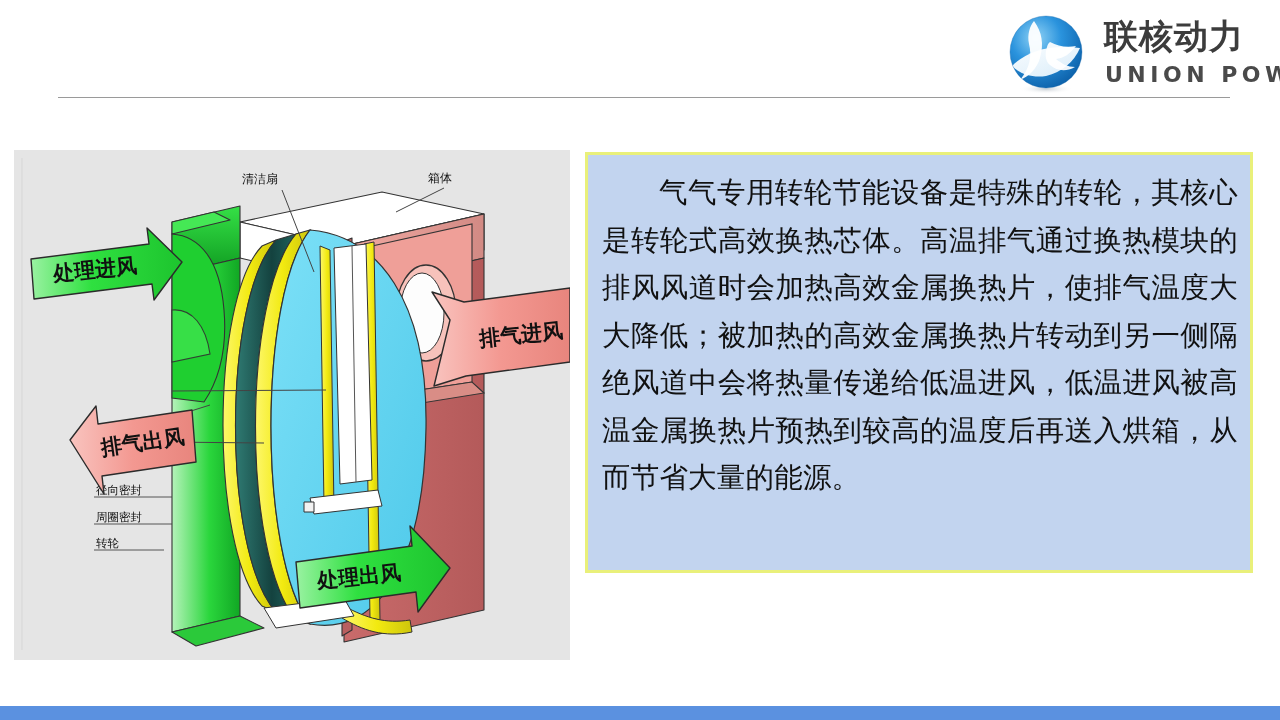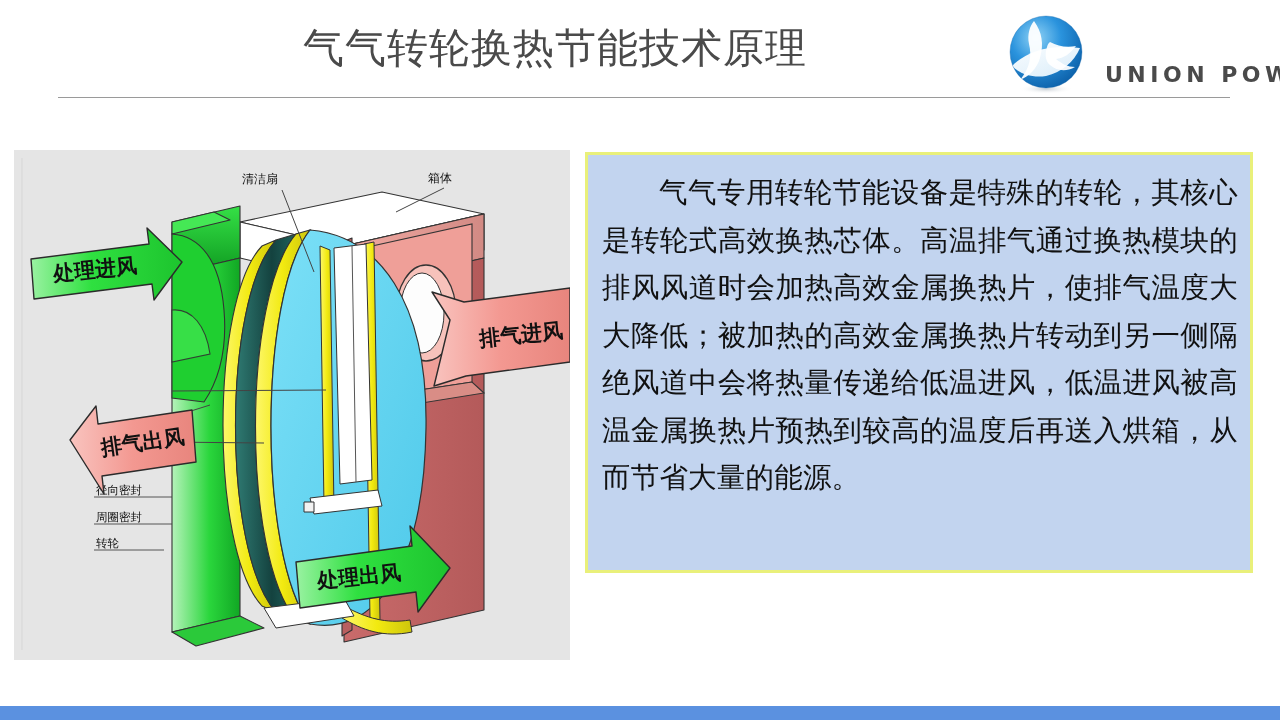--- a/index.html
+++ b/index.html
@@ -111,21 +111,20 @@
     left: 0; top: 706px;
     width: 1280px; height: 14px;
     background: #5b91e0;
   }
 </style>
 </head>
 <body>
 
 <div id="header">
 
-  <div id="page-title">气气转轮换热节能技术原理</div>
 
   <div id="header-rule"></div>
 
   <div id="logo-block">
     <div id="logo-mark">
       <svg width="84" height="84" viewBox="0 0 84 84">
         <defs>
           <radialGradient id="gsph" cx="36%" cy="30%" r="78%">
             <stop offset="0%" stop-color="#8fd2f5"></stop>
             <stop offset="45%" stop-color="#2a93dd"></stop>
@@ -141,20 +140,21 @@
           </radialGradient>
         </defs>
         <ellipse cx="42" cy="77" rx="27" ry="5" fill="url(#gshadow)"></ellipse>
         <circle cx="42" cy="40" r="36" fill="url(#gsph)"></circle>
         <path d="M8 54 C22 40 44 32 76 36 C70 50 58 60 42 64 C28 66 16 62 8 54 Z" fill="url(#gband)" opacity="0.97"></path>
         <path d="M30 9 C38 20 40 32 36 46 C33 56 26 64 16 68 C26 56 28 44 25 32 C23 22 26 14 30 9 Z" fill="#ffffff" opacity="0.95"></path>
         <path d="M46 30 C54 34 62 36 72 34 C66 42 60 46 52 47 C58 52 64 55 71 55 C62 60 53 59 46 53 C42 50 41 44 42 39 C43 34 44 31 46 30 Z" fill="#ffffff" opacity="0.93"></path>
         <circle cx="42" cy="40" r="36" fill="none" stroke="#0a5da6" stroke-width="0.8" opacity="0.4"></circle>
       </svg>
     </div>
+    <div id="logo-text-cn">联核动力</div>
     <div id="logo-text-en">UNION POWER</div>
   </div>
 </div>
 
 <div id="diagram-panel">
 <svg id="diagram-svg" width="556" height="510" viewBox="0 0 556 510">
   <defs>
     <linearGradient id="grnA" x1="0" y1="0" x2="1" y2="0">
       <stop offset="0%" stop-color="#b5f3ba"></stop>
           <stop offset="55%" stop-color="#2ad63c"></stop>

